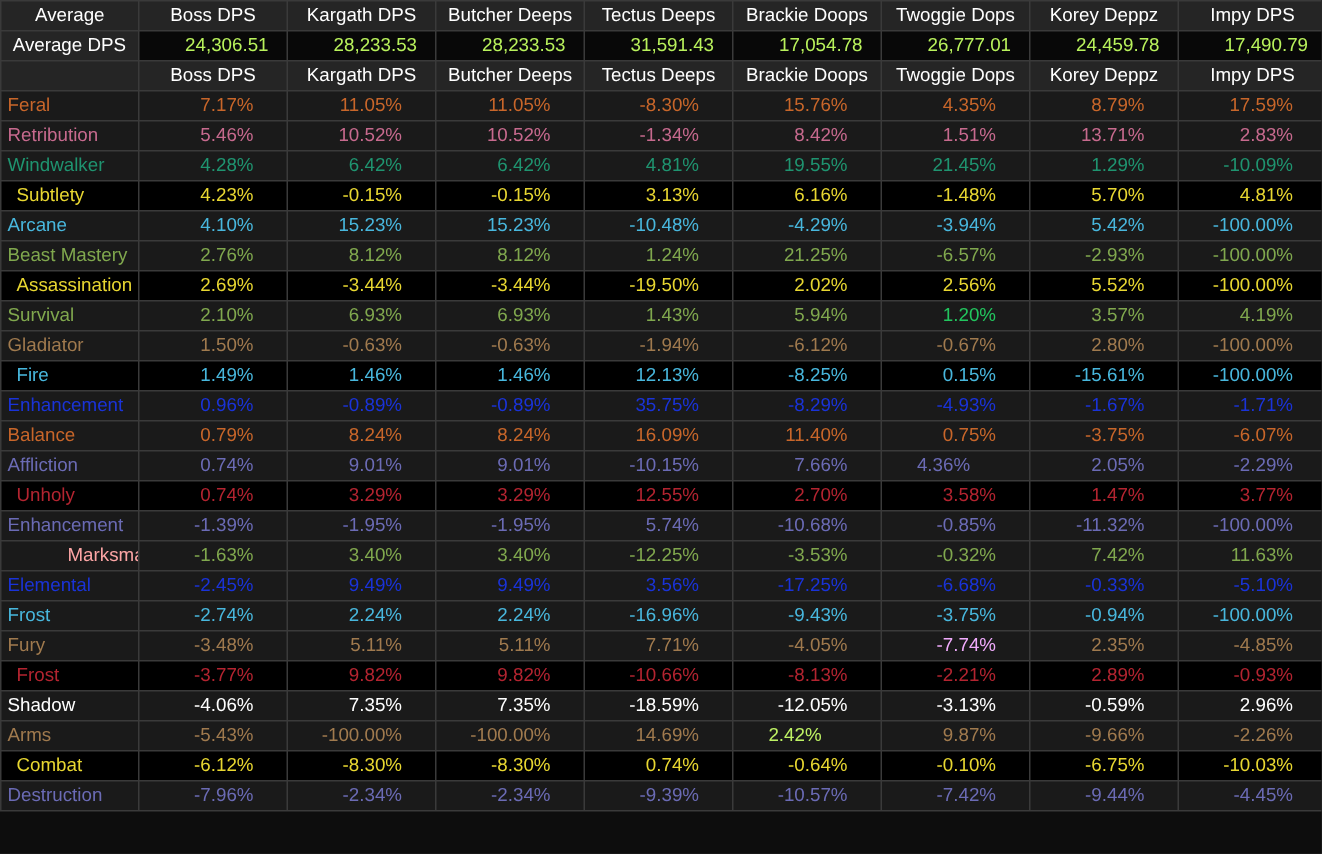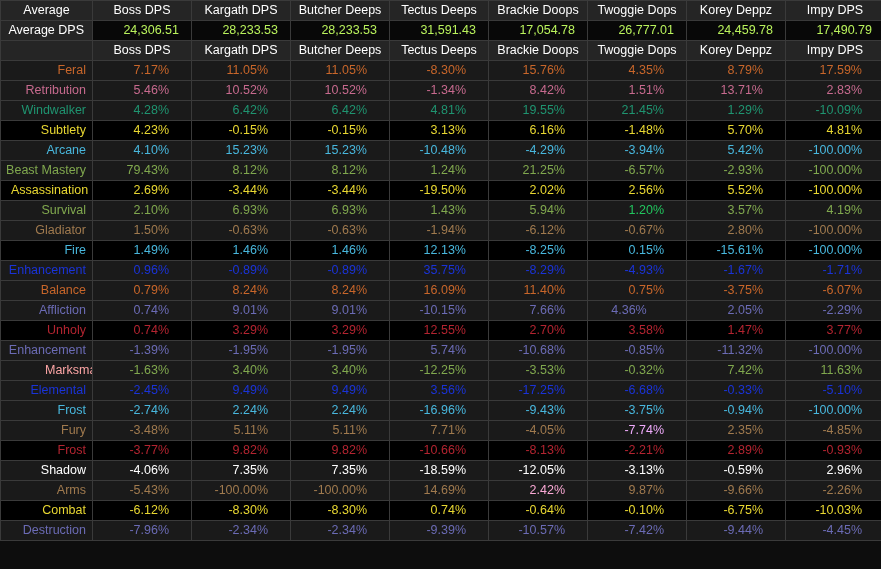--- a/index.html
+++ b/index.html
@@ -70,21 +70,21 @@
     background: #252525;
     color: #ffffff;
     text-align: center;
   }
   tr.sub-row td.lbl {
     background: #252525;
   }
 
   
   tr.data-row td.lbl {
-    text-align: right;
+    text-align: left;
     padding-left: 4px;
   }
   tr.data-row td.num {
     text-align: right;
     padding-right: 22px;
   }
   tr.data-row.alt td { background: #1a1a1a; }
   tr.data-row.dark td { background: #000000; padding-left: 10px; }
 </style>
 </head>
@@ -187,21 +187,21 @@
           <td class="num" style="color: rgb(72, 183, 221);">15.23%</td>
           <td class="num" style="color: rgb(72, 183, 221);">15.23%</td>
           <td class="num" style="color: rgb(72, 183, 221);">-10.48%</td>
           <td class="num" style="color: rgb(72, 183, 221);">-4.29%</td>
           <td class="num" style="color: rgb(72, 183, 221);">-3.94%</td>
           <td class="num" style="color: rgb(72, 183, 221);">5.42%</td>
           <td class="num" style="color: rgb(72, 183, 221);">-100.00%</td>
         </tr>
         <tr class="data-row alt">
           <td class="lbl" style="color: rgb(128, 168, 78);">Beast Mastery</td>
-          <td class="num" style="color: rgb(128, 168, 78);">79.43%</td>
+          <td class="num" style="color: rgb(128, 168, 78);">2.76%</td>
           <td class="num" style="color: rgb(128, 168, 78);">8.12%</td>
           <td class="num" style="color: rgb(128, 168, 78);">8.12%</td>
           <td class="num" style="color: rgb(128, 168, 78);">1.24%</td>
           <td class="num" style="color: rgb(128, 168, 78);">21.25%</td>
           <td class="num" style="color: rgb(128, 168, 78);">-6.57%</td>
           <td class="num" style="color: rgb(128, 168, 78);">-2.93%</td>
           <td class="num" style="color: rgb(128, 168, 78);">-100.00%</td>
         </tr>
         <tr class="data-row dark">
           <td class="lbl" style="color: rgb(232, 215, 49);">Assassination</td>
@@ -367,21 +367,21 @@
           <td class="num" style="color: rgb(255, 255, 255);">-3.13%</td>
           <td class="num" style="color: rgb(255, 255, 255);">-0.59%</td>
           <td class="num" style="color: rgb(255, 255, 255);">2.96%</td>
         </tr>
         <tr class="data-row alt">
           <td class="lbl" style="color: rgb(160, 122, 78);">Arms</td>
           <td class="num" style="color: rgb(160, 122, 78);">-5.43%</td>
           <td class="num" style="color: rgb(160, 122, 78);">-100.00%</td>
           <td class="num" style="color: rgb(160, 122, 78);">-100.00%</td>
           <td class="num" style="color: rgb(160, 122, 78);">14.69%</td>
-          <td class="num" style="color: #f9a8d4;">2.42%</td>
+          <td class="num" style="color: #bef264; text-align: center;">2.42%</td>
           <td class="num" style="color: rgb(160, 122, 78);">9.87%</td>
           <td class="num" style="color: rgb(160, 122, 78);">-9.66%</td>
           <td class="num" style="color: rgb(160, 122, 78);">-2.26%</td>
         </tr>
         <tr class="data-row dark">
           <td class="lbl" style="color: rgb(232, 215, 49);">Combat</td>
           <td class="num" style="color: rgb(232, 215, 49);">-6.12%</td>
           <td class="num" style="color: rgb(232, 215, 49);">-8.30%</td>
           <td class="num" style="color: rgb(232, 215, 49);">-8.30%</td>
           <td class="num" style="color: rgb(232, 215, 49);">0.74%</td>

